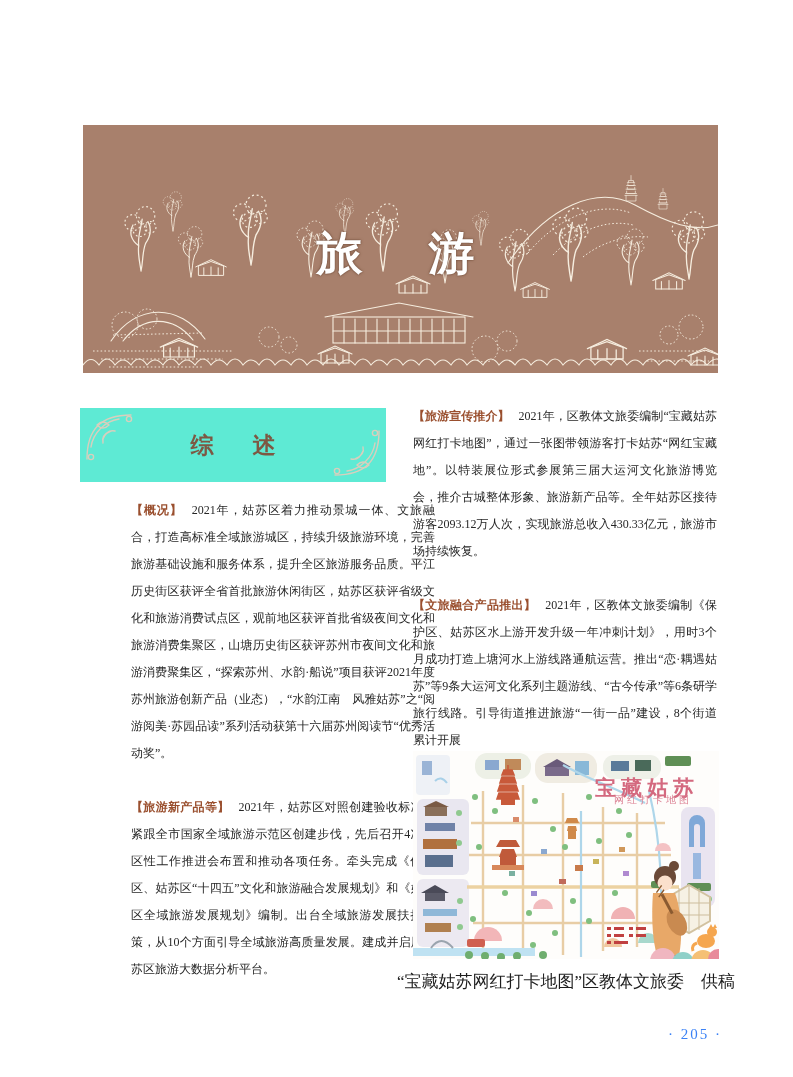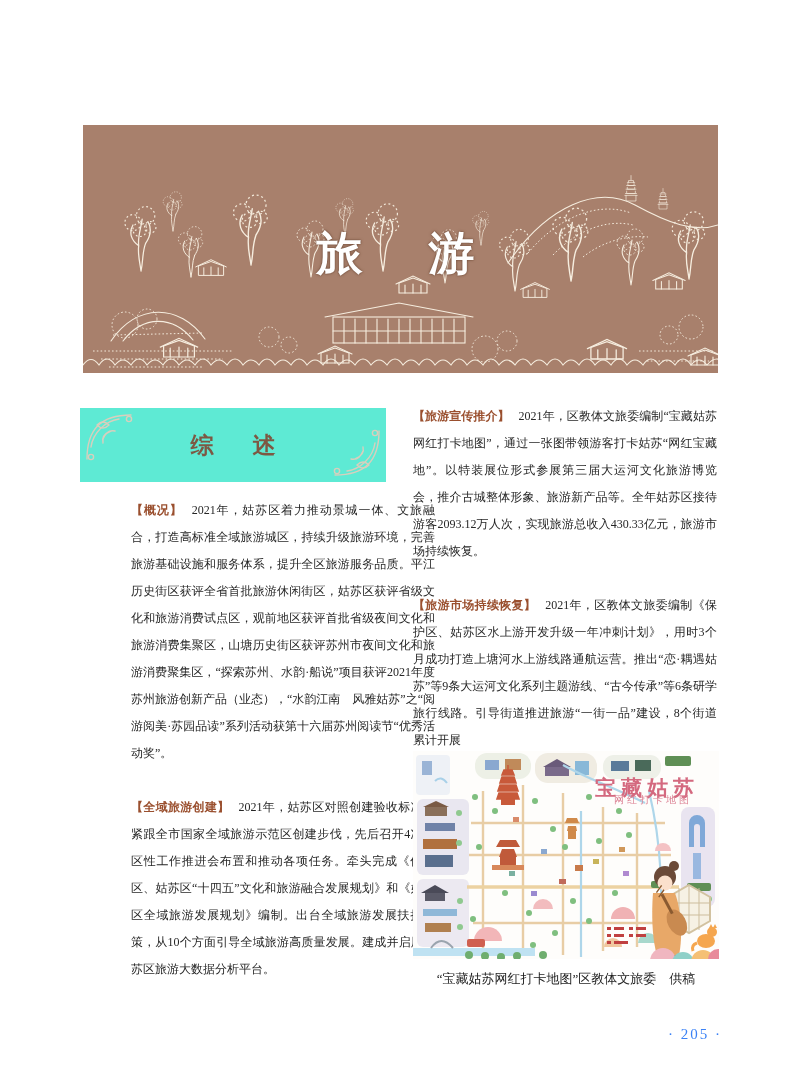--- a/index.html
+++ b/index.html
@@ -54,21 +54,21 @@
     position:absolute; right:12px; top:23px; width:120px; text-align:center;
     color:#d4697f; font-size:21px; font-weight:bold; letter-spacing:5px;
   }
   .map-subtitle {
     position:absolute; right:14px; top:42px; width:104px; text-align:center;
     color:#db7f92; font-size:10px; letter-spacing:3px;
   }
   .figure-caption {
     position:absolute; left:413px; top:970px; width:306px;
     display:flex; justify-content:center; 
-    font-size:13px; color:#1d1d1d; white-space:nowrap;
+    font-size:17px; color:#1d1d1d; white-space:nowrap;
   }
   
   .page-number {
     position:absolute; top:1026px; left:620px; width:150px;
     text-align:center; font-size:15px; color:#3b82f6; letter-spacing:2px;
   }
 </style>
 </head>
 <body>
 
@@ -168,26 +168,26 @@
         <circle cx="46" cy="8" r="2.6"></circle>
         <circle cx="8" cy="46" r="2.6"></circle>
         <path d="M20,28 q4,-10 12,-8 M28,20 q-10,4 -8,12"></path>
       </g>
     </svg>
     <div class="overview-title">综　述</div>
   </div>
 
   <div class="col col-left">
     <p><span class="sec-label">【概况】</span><span>2021年，姑苏区着力推动景城一体、文旅融合，打造高标准全域旅游城区，持续升级旅游环境，完善旅游基础设施和服务体系，提升全区旅游服务品质。平江历史街区获评全省首批旅游休闲街区，姑苏区获评省级文化和旅游消费试点区，观前地区获评首批省级夜间文化和旅游消费集聚区，山塘历史街区获评苏州市夜间文化和旅游消费聚集区，“探索苏州、水韵·船说”项目获评2021年度苏州旅游创新产品（业态），“水韵江南　风雅姑苏”之“阅游阅美·苏园品读”系列活动获第十六届苏州阅读节“优秀活动奖”。</span></p>
-    <p><span class="sec-label">【全域旅游创建】</span><span>2021年，姑苏区对照创建验收标准，紧跟全市国家全域旅游示范区创建步伐，先后召开4次全区性工作推进会布置和推动各项任务。牵头完成《保护区、姑苏区“十四五”文化和旅游融合发展规划》和《姑苏区全域旅游发展规划》编制。出台全域旅游发展扶持政策，从10个方面引导全域旅游高质量发展。建成并启用姑苏区旅游大数据分析平台。</span></p>
+    <p><span class="sec-label">【旅游新产品等】</span><span>2021年，姑苏区对照创建验收标准，紧跟全市国家全域旅游示范区创建步伐，先后召开4次全区性工作推进会布置和推动各项任务。牵头完成《保护区、姑苏区“十四五”文化和旅游融合发展规划》和《姑苏区全域旅游发展规划》编制。出台全域旅游发展扶持政策，从10个方面引导全域旅游高质量发展。建成并启用姑苏区旅游大数据分析平台。</span></p>
   </div>
 
   <div class="col col-right">
     <p><span class="sec-label">【旅游宣传推介】</span><span>2021年，区教体文旅委编制“宝藏姑苏网红打卡地图”，通过一张图带领游客打卡姑苏“网红宝藏地”。以特装展位形式参展第三届大运河文化旅游博览会，推介古城整体形象、旅游新产品等。全年姑苏区接待游客2093.12万人次，实现旅游总收入430.33亿元，旅游市场持续恢复。</span></p>
-    <p><span class="sec-label">【旅游市场持续恢复】</span><span>2021年，区教体文旅委编制《保护区、姑苏区水上游开发升级一年冲刺计划》，用时3个月成功打造上塘河水上游线路通航运营。推出“恋·耦遇姑苏”等9条大运河文化系列主题游线、“古今传承”等6条研学旅行线路。引导街道推进旅游“一街一品”建设，8个街道累计开展</span></p>
+    <p><span class="sec-label">【文旅融合产品推出】</span><span>2021年，区教体文旅委编制《保护区、姑苏区水上游开发升级一年冲刺计划》，用时3个月成功打造上塘河水上游线路通航运营。推出“恋·耦遇姑苏”等9条大运河文化系列主题游线、“古今传承”等6条研学旅行线路。引导街道推进旅游“一街一品”建设，8个街道累计开展</span></p>
   </div>
 
   <div class="figure-map">
     <svg width="306" height="208" viewBox="0 0 306 208">
       <rect width="306" height="208" fill="#fefdfb"></rect>
 
       <rect x="3" y="4" width="34" height="40" rx="4" fill="#eef1f6"></rect>
       <rect x="9" y="10" width="10" height="14" fill="#9ab4d6"></rect>
       <path d="M22,30 q6,-6 12,2" stroke="#a8d0e8" stroke-width="2" fill="none"></path>
 

